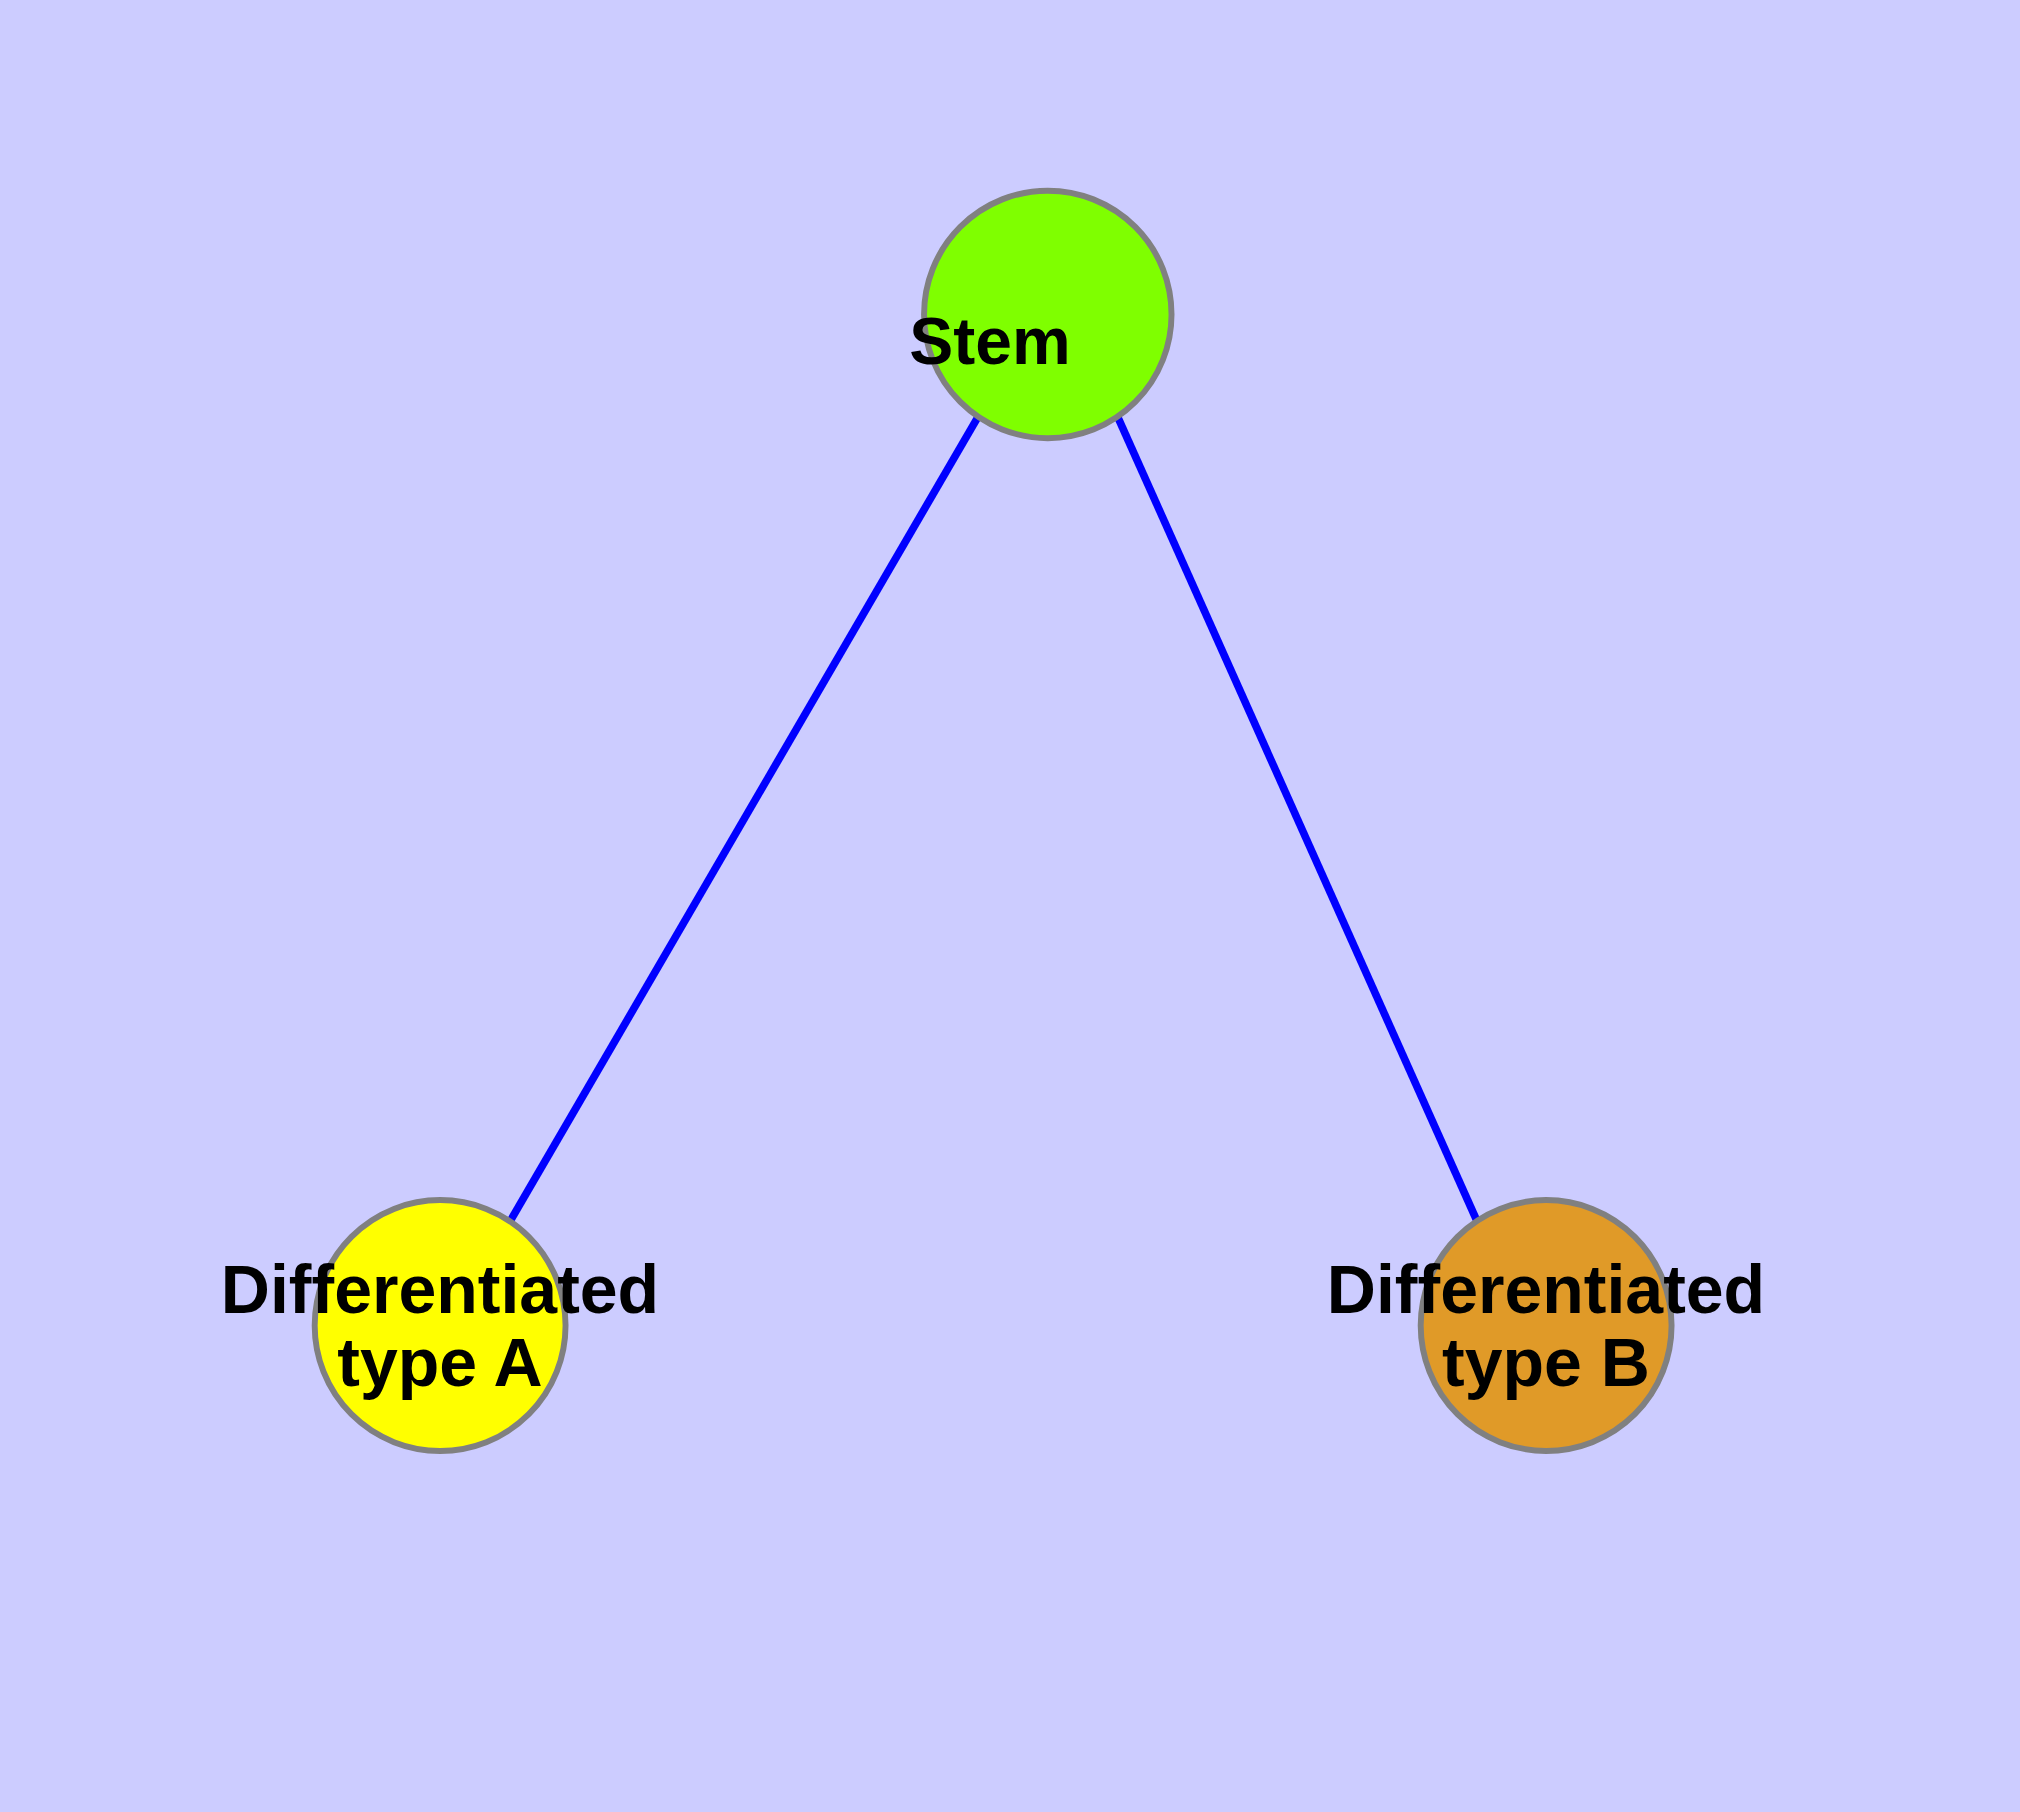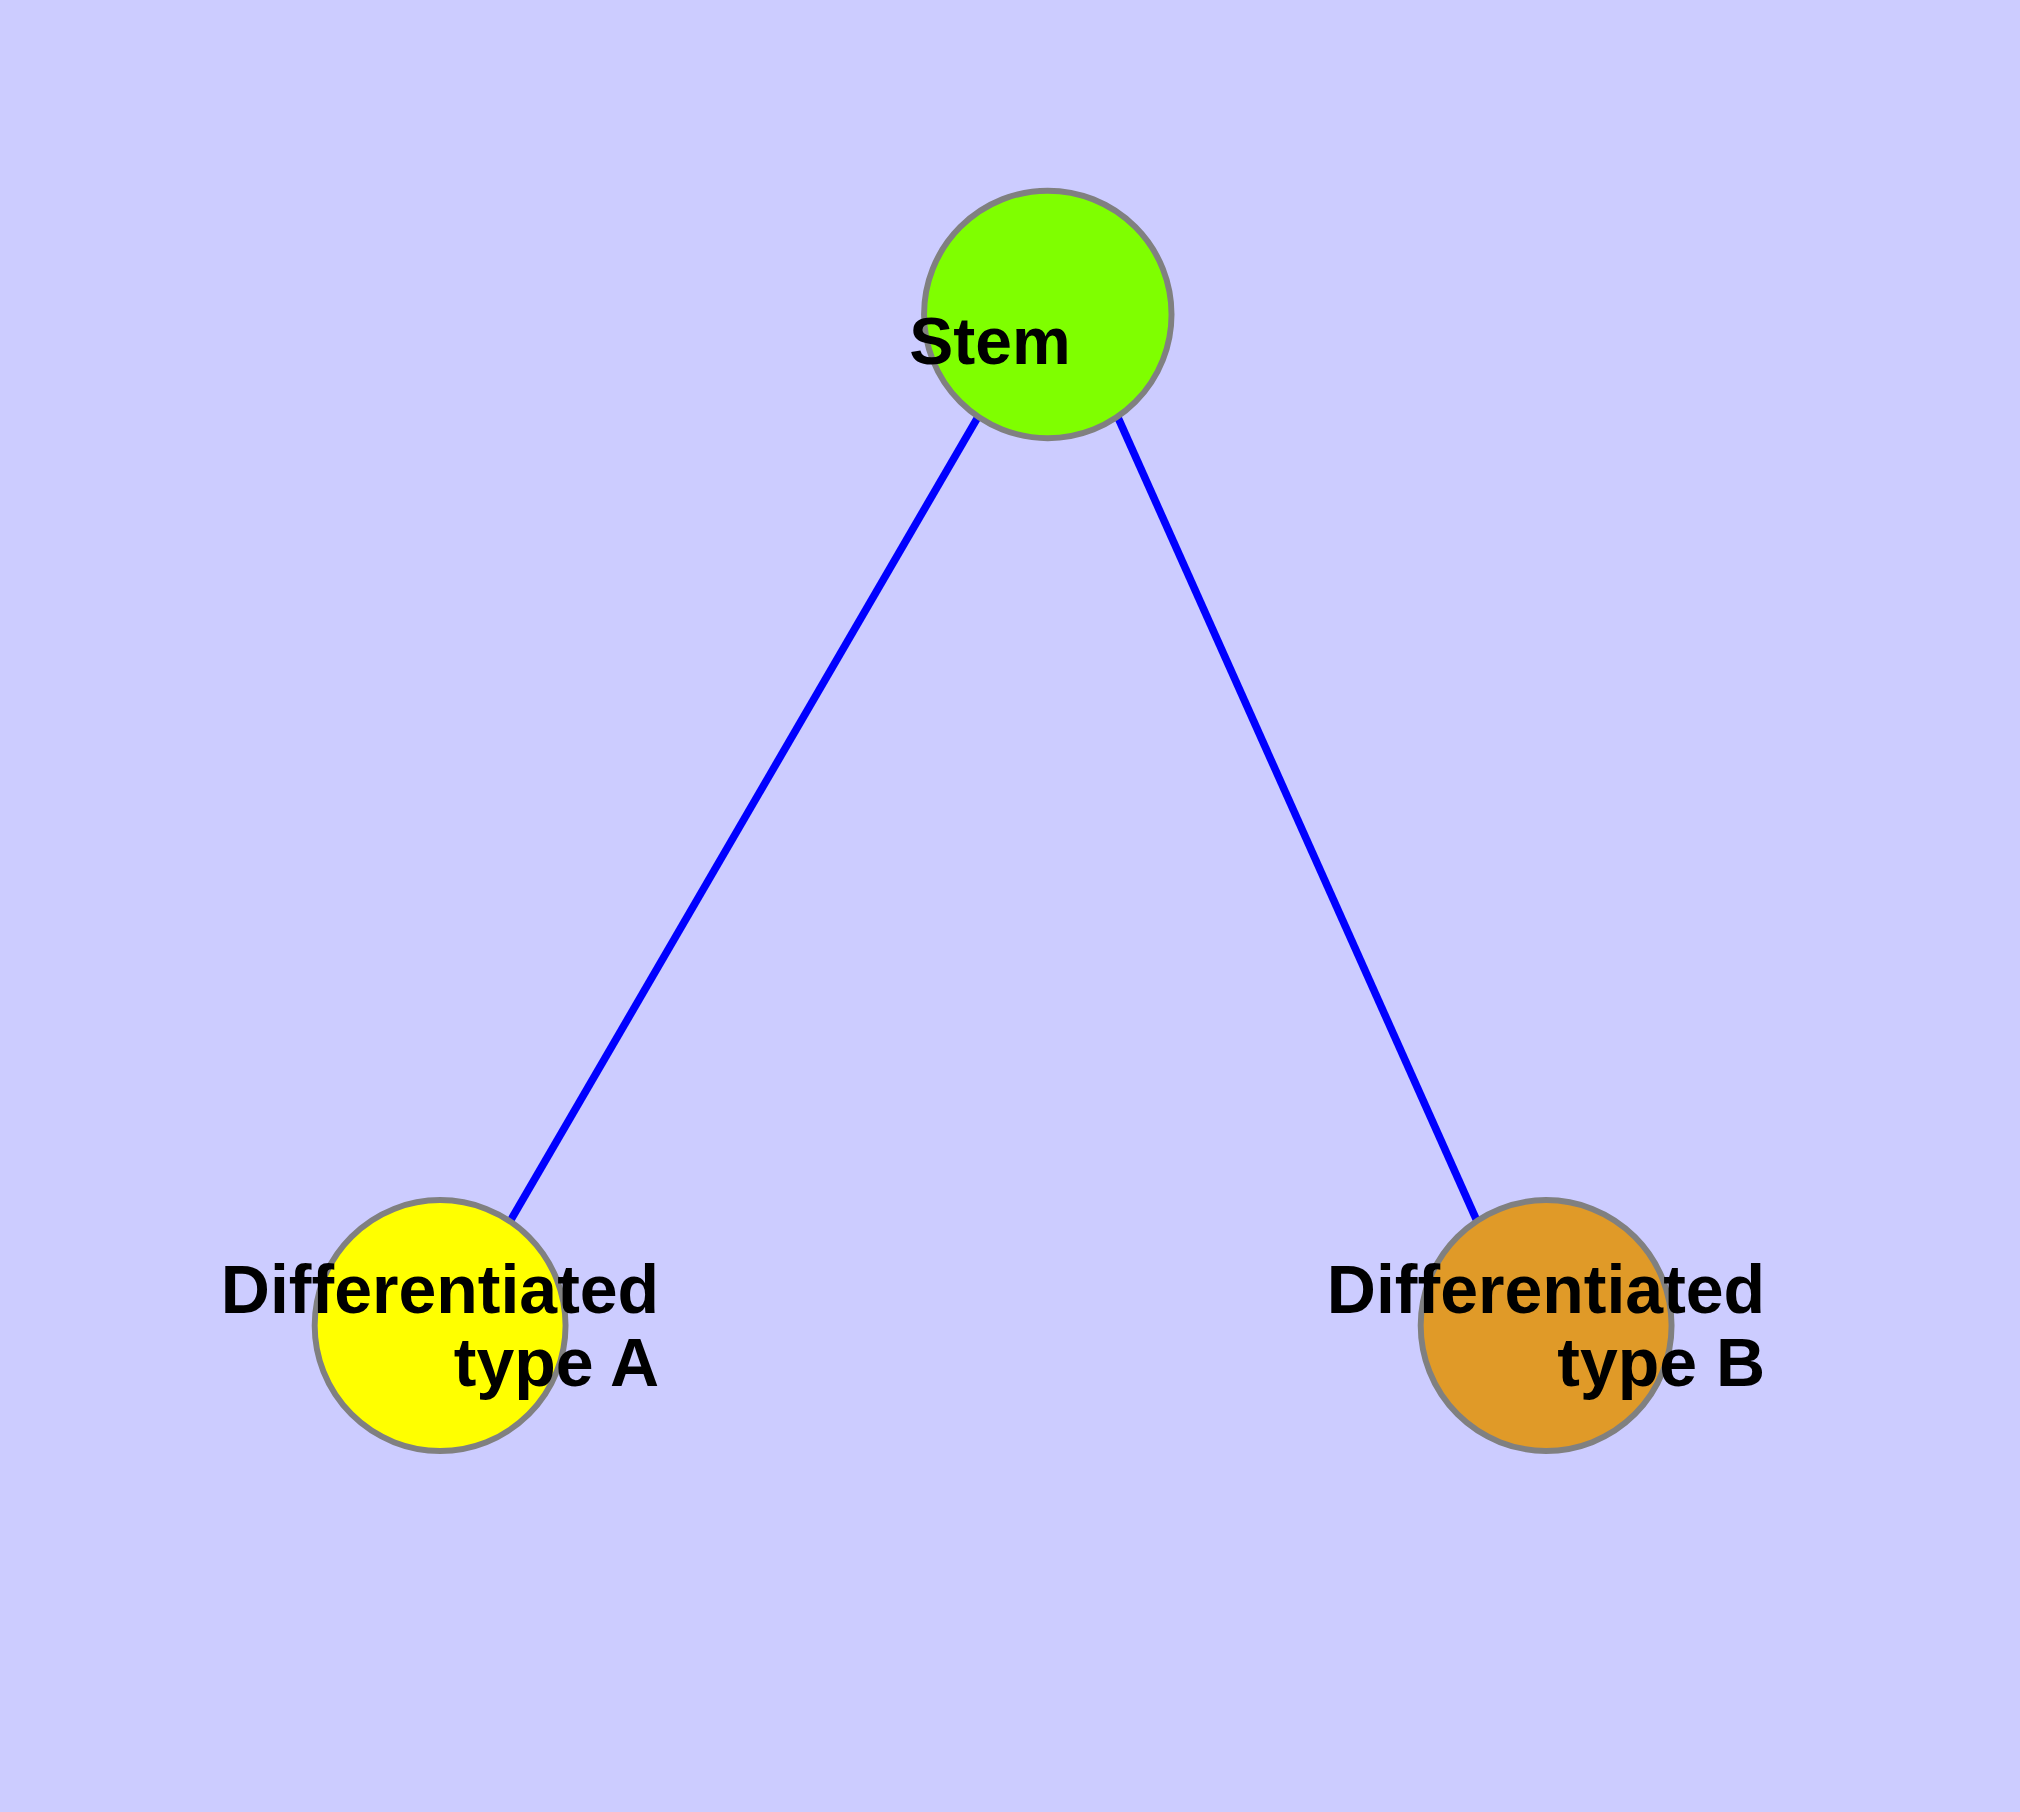--- a/index.html
+++ b/index.html
@@ -31,21 +31,20 @@
     white-space: pre;
     line-height: 1.08;
     pointer-events: none;
     transform: translate(-50%, -50%);
   }
   .node-label.stem-label {
     font-size: 66px;
   }
   .node-label.child-label {
     font-size: 68px;
-    text-align: right;
   }
 </style>
 </head>
 <body>
 
 <div id="canvas" style="width: 2021px; height: 1812px; background: rgb(204, 204, 255);">
 
   <svg id="graph-svg" viewBox="0 0 2384 2138" xmlns="http://www.w3.org/2000/svg">
 
     <g>

